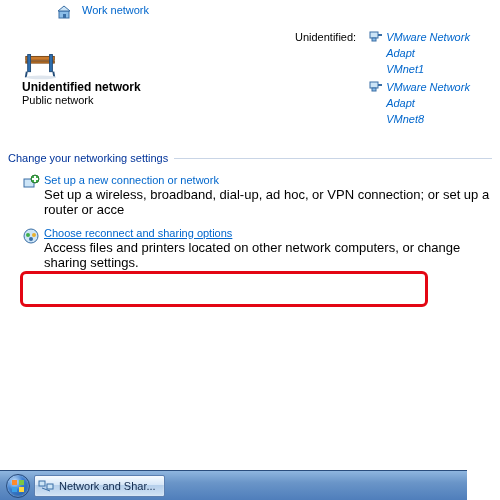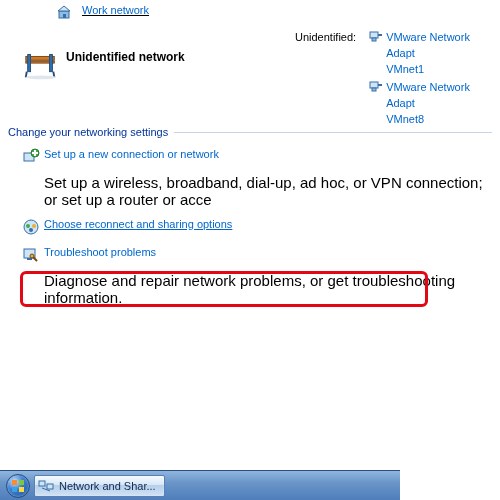--- a/index.html
+++ b/index.html
@@ -16,35 +16,35 @@
   .content { padding: 0 0 0 4px; }
   a.link { color: #0066cc; text-decoration: none; cursor: pointer; }
   a.link.underline { text-decoration: underline; }
   .row { display: flex; align-items: flex-start; }
   .indent-icon { width: 32px; display: flex; justify-content: center; flex-shrink: 0; }
   .section-title { color: #003399; font-size: 11px; margin: 18px 8px 3px 4px; display:flex; align-items:center; gap:6px;}
   .section-title .line { flex:1; height:1px; background:#c9d5e6;}
   .setting { display: flex; margin: 10px 0 0 18px; }
   .setting .ic { width: 22px; flex-shrink: 0; }
   .setting .txt { flex: 1; padding-right: 4px; }
-  .setting .desc { color: #000; font-size: 15px; margin-top: 14px; }
+  .setting .desc { color: #000; font-size: 13px; margin-top: 1px; }
   .highlight-box {
     position: absolute;
     border: 3px solid #e30613;
     border-radius: 6px;
     left: 20px; top: 271px;
     width: 408px; height: 36px;
     pointer-events: none;
   }
   .right-block { position:absolute; left:292px; top:26px; font-size:11px; line-height:16px;}
   .right-block td { vertical-align: top; padding-right: 10px;}
-  .net-adapter-row { display:flex; align-items:flex-start; }
+  .net-adapter-row { display:flex; align-items:flex-start;font-style:italic; }
   .adapter-icon svg { width:14px; height:14px; margin-right:3px; flex-shrink:0;}
   .taskbar {
-    position: absolute; left:0; bottom:0; height:30px; width:400px;
+    position: absolute; left:0; bottom:0; height:30px; width:467px;
     background: linear-gradient(#8fb6df, #6a95c8 40%, #4f7ebb);
     border-top: 1px solid #2a4d7d;
     display:flex; align-items:center;
   }
   .start-orb {
     width:24px; height:24px; margin:0 4px 0 6px;
     border-radius:50%;
     background: radial-gradient(circle at 35% 30%, #cfe8ff 0%, #3a7dcf 40%, #1a4d8f 100%);
     border:1px solid #2a4d7d; box-shadow:0 0 3px rgba(255,255,255,.6) inset;
     display:flex; align-items:center; justify-content:center;
@@ -59,45 +59,46 @@
   }
   .task-btn .mini { width:16px; height:16px; margin-right:5px;
     display:flex; align-items:center; justify-content:center;}
   .bench-icon svg, .ic svg, .indent-icon svg { display:block; }
 </style>
 </head>
 <body>
 
 <div class="content">
 
-  <div class="row" style="margin-left:46px; margin-top:4px;text-decoration:underline;">
+  <div class="row" style="margin-left:46px; margin-top:4px;">
     <div class="indent-icon">
       <svg width="18" height="16" viewBox="0 0 18 16">
         <rect x="2" y="7" width="10" height="7" fill="#8bbde8" stroke="#3a6ea5"></rect>
         <polygon points="1,7 7,2 13,7" fill="#cde5f7" stroke="#3a6ea5"></polygon>
         <rect x="6" y="10" width="3" height="4" fill="#3a6ea5"></rect>
       </svg>
     </div>
     <a class="link">Work network</a>
   </div>
 
-  <div class="row" style="margin:30px 0 0 18px;">
+  <div class="row" style="margin:30px 0 0 18px;flex-direction:column;">
     <div class="bench-icon" style="width:44px;">
       <svg width="38" height="30" viewBox="0 0 40 30">
         <rect x="4" y="6" width="30" height="4" fill="#c97a2c" stroke="#7a4613"></rect>
         <rect x="4" y="11" width="30" height="2" fill="#c97a2c" stroke="#7a4613"></rect>
         <rect x="6" y="4" width="3" height="18" fill="#2f6fb0" stroke="#234d79"></rect>
         <rect x="29" y="4" width="3" height="18" fill="#2f6fb0" stroke="#234d79"></rect>
         <line x1="5" y1="22" x2="4" y2="28" stroke="#234d79" stroke-width="2"></line>
         <line x1="33" y1="22" x2="34" y2="28" stroke="#234d79" stroke-width="2"></line>
         <ellipse cx="20" cy="28" rx="16" ry="2" fill="#dfe6ee"></ellipse>
       </svg>
     </div>
     <div>
       <div style="font-weight:bold; font-size:12px;">Unidentified network</div>
+      <div>Public network</div>
     </div>
   </div>
 
   <table class="right-block">
     <tbody>
     <tr>
       <td>Unidentified:</td>
       <td>
         <div class="net-adapter-row">
           <span class="adapter-icon">
@@ -149,37 +150,24 @@
     <div class="ic">
       <svg width="18" height="18" viewBox="0 0 18 18">
         <circle cx="9" cy="9" r="7" fill="#cde5f7" stroke="#3a6ea5"></circle>
         <circle cx="6" cy="8" r="2" fill="#3fae49"></circle>
           <circle cx="12" cy="8" r="2" fill="#e8b030"></circle>
         <circle cx="9" cy="12" r="2" fill="#3a6ea5"></circle>
       </svg>
     </div>
     <div class="txt">
       <a class="link underline">Choose reconnect and sharing options</a>
+      <div class="desc">Access files and printers located on other network computers, or change sharing settings.</div>
     </div>
   </div>
 
-  <div class="setting">
-    <div class="ic">
-      <svg width="18" height="18" viewBox="0 0 18 18">
-        <rect x="2" y="3" width="11" height="9" fill="#cde5f7" stroke="#3a6ea5"></rect>
-        <rect x="5" y="12" width="5" height="2" fill="#3a6ea5"></rect>
-        <path d="M10 10 l5 5" stroke="#7a4613" stroke-width="2"></path>
-        <circle cx="10" cy="10" r="2" fill="#e8b030" stroke="#7a4613"></circle>
-      </svg>
-    </div>
-    <div class="txt">
-      <a class="link">Troubleshoot problems</a>
-      <div class="desc">Diagnose and repair network problems, or get troubleshooting information.</div>
-    </div>
-  </div>
 </div>
 
 <div class="highlight-box"></div>
 
 <div class="taskbar">
   <div class="start-orb">
     <svg width="14" height="14" viewBox="0 0 14 14">
       <rect x="1" y="1" width="5" height="5" fill="#ff8a2a"></rect>
         <rect x="8" y="1" width="5" height="5" fill="#7cc644"></rect>
       <rect x="1" y="8" width="5" height="5" fill="#3ba0e6"></rect>

